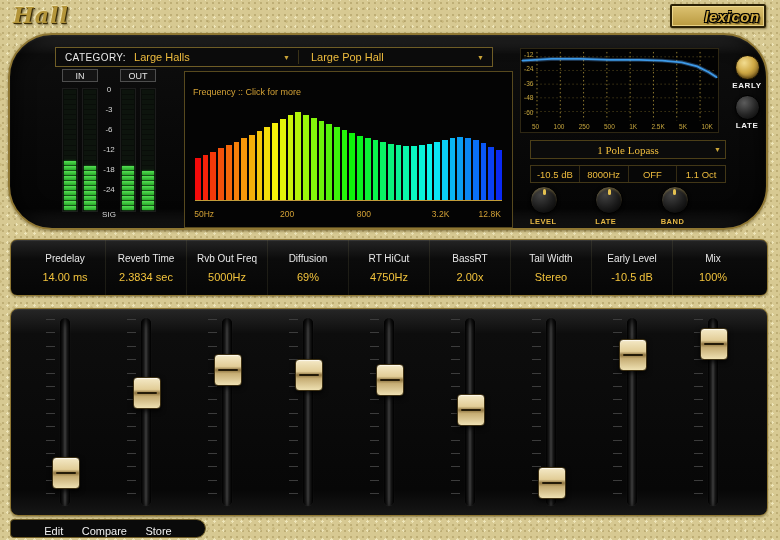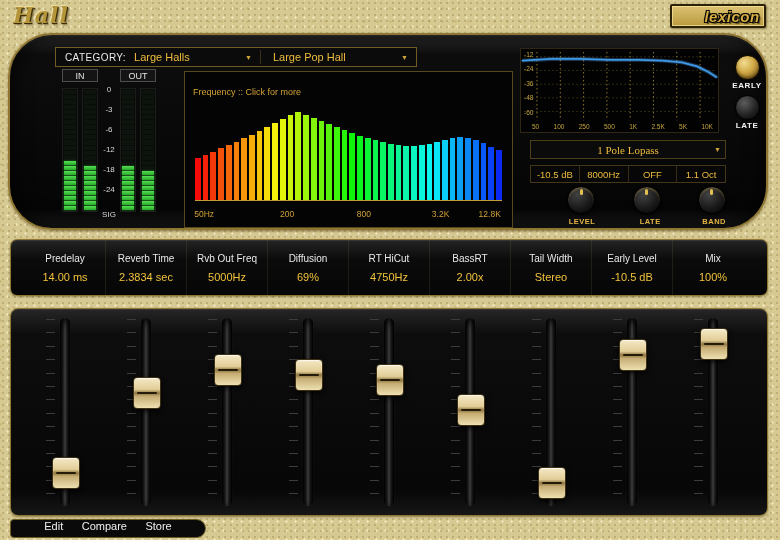--- a/index.html
+++ b/index.html
@@ -19,21 +19,21 @@
     background:linear-gradient(180deg,#dcc272,#ba9a40);border:2px solid #2c2207;border-radius:2px;
     box-shadow:inset 0 0 0 1px rgba(250,230,160,.7),1px 1px 2px rgba(60,45,10,.5);box-sizing:border-box;}
   .logo-text{font:italic bold 15px "Liberation Sans",sans-serif;color:#d4ad42;letter-spacing:.5px;
     text-shadow:-1px -1px 0 #000,1px -1px 0 #000,-1px 1px 0 #000,1px 1px 0 #000,2px 2px 1px rgba(0,0,0,.6);margin-left:28px;}
 
   .top-panel{position:absolute;left:8px;top:33px;width:760px;height:197px;box-sizing:border-box;
     background:linear-gradient(180deg,#303030,#0d0d0d 10%,#050505 90%,#1c1c1c);
     border:2px solid #8f7733;border-radius:44px;
     box-shadow:inset 0 0 22px rgba(0,0,0,.95),inset 0 1px 2px rgba(255,255,255,.12),0 1px 3px rgba(70,55,15,.55);}
 
-  .category-bar{position:absolute;left:45px;top:12px;width:362px;height:20px;background:#0b0b0b;
+  .category-bar{position:absolute;left:45px;top:12px;width:438px;height:20px;background:#0b0b0b;
     border:1px solid #6f5d26;display:flex;align-items:center;box-sizing:border-box;}
   .cat-label{color:#e9e9e9;font-size:10px;letter-spacing:.4px;padding:0 8px 0 9px;}
   .cat-value{color:#eebc3e;font-size:11px;}
   .cat-spacer{flex:1;}
   .dd-arrow{color:#caa438;font-size:7px;padding:0 8px;}
   .cat-divider{width:1px;height:14px;background:#3a3217;}
   .preset-value{color:#eebc3e;font-size:11px;padding-left:12px;}
 
   .meters{position:absolute;left:48px;top:34px;width:122px;height:162px;}
   .meter-head{position:absolute;top:0;width:36px;height:13px;line-height:12px;text-align:center;font-size:9px;
@@ -79,21 +79,21 @@
     border:1px solid #4c3f18;box-sizing:border-box;display:flex;align-items:center;justify-content:center;
     color:#eebc3e;font-size:11px;cursor:pointer;font-family:Liberation Serif, serif;}
   .fs-arrow{position:absolute;right:4px;padding:0;}
 
   .knob-values{position:absolute;left:520px;top:130px;width:196px;height:18px;display:flex;
     border:1px solid rgba(140,115,45,.45);box-sizing:border-box;background:#070707;}
   .knob-value{flex:1;display:flex;align-items:center;justify-content:center;font-size:9.5px;color:#eebc3e;
     border-right:1px solid rgba(140,115,45,.35);cursor:pointer;white-space:nowrap;}
   .knob-value:last-child{border-right:none;}
   .knob-row{position:absolute;left:520px;top:149px;width:196px;display:flex;}
-  .knob-cell{flex:1;display:flex;flex-direction:column;align-items:flex-end;}
+  .knob-cell{flex:1;display:flex;flex-direction:column;align-items:flex-start;}
   .knob{width:26px;height:26px;border-radius:50%;position:relative;margin-top:2px;cursor:pointer;
     background:radial-gradient(circle at 36% 30%,#424242,#1a1a1a 55%,#020202 95%);border:1px solid #000;
     box-shadow:inset 0 2px 2px rgba(230,195,90,.28),0 1px 3px rgba(0,0,0,.8);}
   .knob::before{content:"";position:absolute;left:50%;top:2px;width:3px;height:6px;margin-left:-1.5px;background:#e3c050;border-radius:1.5px;}
   .knob-label{margin-top:3px;font-size:7.5px;font-weight:bold;color:#e3b644;letter-spacing:.5px;}
 
   .param-strip{position:absolute;left:10px;top:239px;width:758px;height:57px;box-sizing:border-box;
     background:linear-gradient(180deg,#242424,#0b0b0b 35%,#060606);border:1px solid #8f7733;border-radius:7px;
     display:flex;padding:0 14px;box-shadow:inset 0 1px 1px rgba(255,255,255,.1),0 1px 2px rgba(70,55,15,.5);}
   .param-cell{flex:1;display:flex;flex-direction:column;align-items:center;justify-content:center;gap:7px;
@@ -112,21 +112,21 @@
   .fader-track{position:absolute;left:calc(50% - 5px);top:9px;bottom:9px;width:10px;border-radius:5px;cursor:pointer;
     background:linear-gradient(90deg,#000,#222 30%,#4e4e4e 50%,#222 70%,#000);
     box-shadow:inset 0 3px 8px rgba(0,0,0,.9),0 0 1px rgba(255,255,255,.15);}
   .fader-handle{position:absolute;left:calc(50% - 13px);width:26px;height:30px;border-radius:4px;cursor:grab;
     background:linear-gradient(180deg,#f4e9c6 0%,#e2cd97 38%,#8e7440 50%,#c6ad74 62%,#eee0b2 100%);
     border:1px solid #3c2f12;box-shadow:0 2px 5px rgba(0,0,0,.85),inset 0 1px 1px rgba(255,255,255,.7);}
   .fader-handle::after{content:"";position:absolute;left:3px;right:3px;top:50%;height:2px;margin-top:-1px;background:#241b08;border-radius:1px;}
 
   .footer-bar{position:absolute;left:10px;top:519px;width:196px;height:19px;background:#0a0a0a;
     border:1px solid #6f5d26;border-radius:4px 10px 10px 4px;box-sizing:border-box;display:flex;
-    align-items:flex-start;justify-content:space-around;padding:0 24px;}
+    align-items:flex-end;justify-content:space-around;padding:0 24px;}
   .footer-btn{font-size:11px;color:#f0f0f0;cursor:pointer;}
 </style>
 </head>
 <body>
 
 <div class="stage">
 
   <div class="app-title">Hall</div>
   <div class="logo-box">
     <span class="logo-text">lexicon</span>

